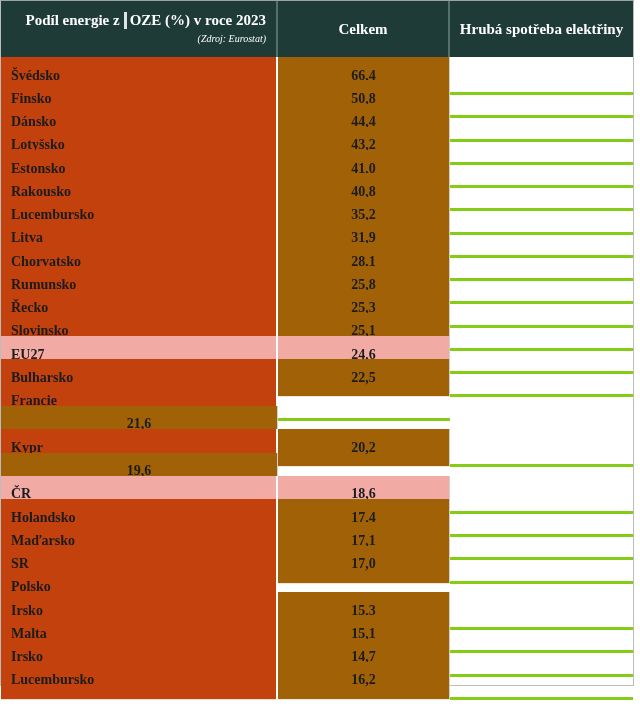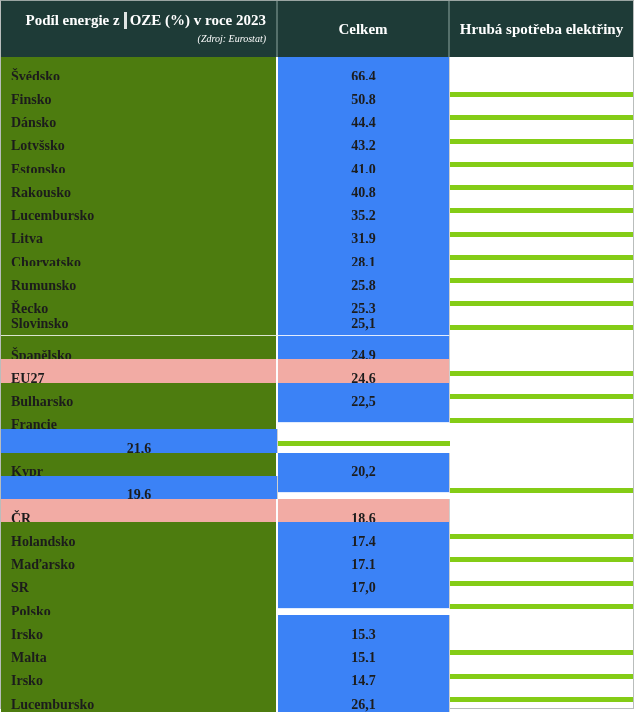--- a/index.html
+++ b/index.html
@@ -76,37 +76,37 @@
   }
   .cell {
     box-sizing: border-box;
     display: flex;
     align-items: center;
     font-size: 14px;
     color: #1c1c1c;
     overflow: hidden;
   }
   .cell.country {
-    background: #4d7c0f;
+    background: #c2410c;
     font-weight: bold;
     padding-left: 10px;
     border-bottom: 1px solid rgba(255,255,255,0.8);
     border-right: 2px solid #fdfdfd;
   }
   .cell.celkem {
-    background: #3b82f6;
+    background: #a16207;
     font-weight: bold;
     justify-content: center;
     border-bottom: 1px solid rgba(255,255,255,0.85);
     border-right: 1px solid #cfcfcf;
   }
   .cell.spotreba {
     background: #ffffff;
     justify-content: center;
-    border-bottom: 5px solid #84cc16;
+    border-bottom: 3px solid #84cc16;
     margin-top: 35px;
   }
   .row.highlight .cell.country,
   .row.highlight .cell.celkem,
   .row.highlight .cell.spotreba {
     background: #f2aba4;
   }
 </style>
 </head>
 <body>
@@ -190,27 +190,23 @@
 
   <div class="row">
     <div class="cell country">Řecko</div>
     <div class="cell celkem">25,3</div>
     <div class="cell spotreba">48,2</div>
   </div>
 
   <div class="row">
     <div class="cell country">Slovinsko</div>
     <div class="cell celkem">25,1</div>
-  </div>
-
-  <div class="row">
-    <div class="cell country">Španělsko</div>
-    <div class="cell celkem">24,9</div>
-    <div class="cell spotreba">56,9</div>
-  </div>
+    <div class="cell spotreba">41,9</div>
+  </div>
+
 
   <div class="row highlight">
     <div class="cell country">EU27</div>
     <div class="cell celkem">24,6</div>
     <div class="cell spotreba">45,3</div>
   </div>
 
   <div class="row">
     <div class="cell country">Bulharsko</div>
     <div class="cell celkem">22,5</div>
@@ -280,19 +276,19 @@
   </div>
 
   <div class="row">
     <div class="cell country">Irsko</div>
     <div class="cell celkem">14,7</div>
     <div class="cell spotreba">31,4</div>
   </div>
 
   <div class="row">
     <div class="cell country">Lucembursko</div>
-    <div class="cell celkem">26,1</div>
+    <div class="cell celkem">16,2</div>
     <div class="cell spotreba">18,0</div>
   </div>
 </div>
 
   </div>
 </div>
 
 </body></html>

